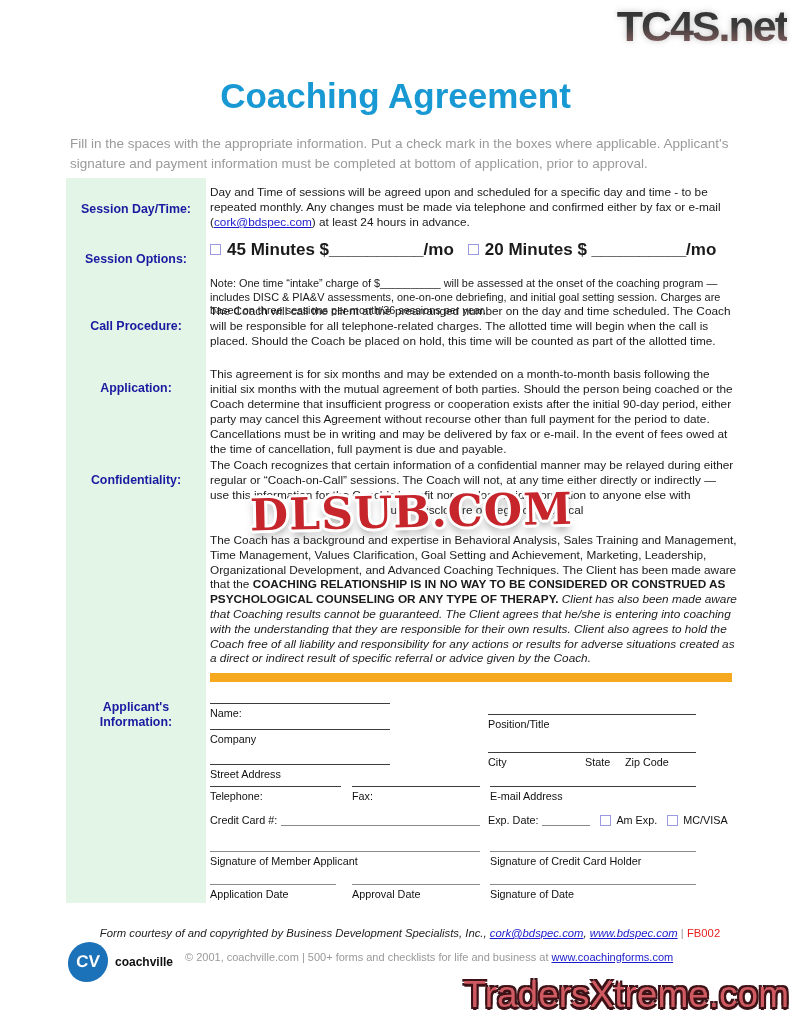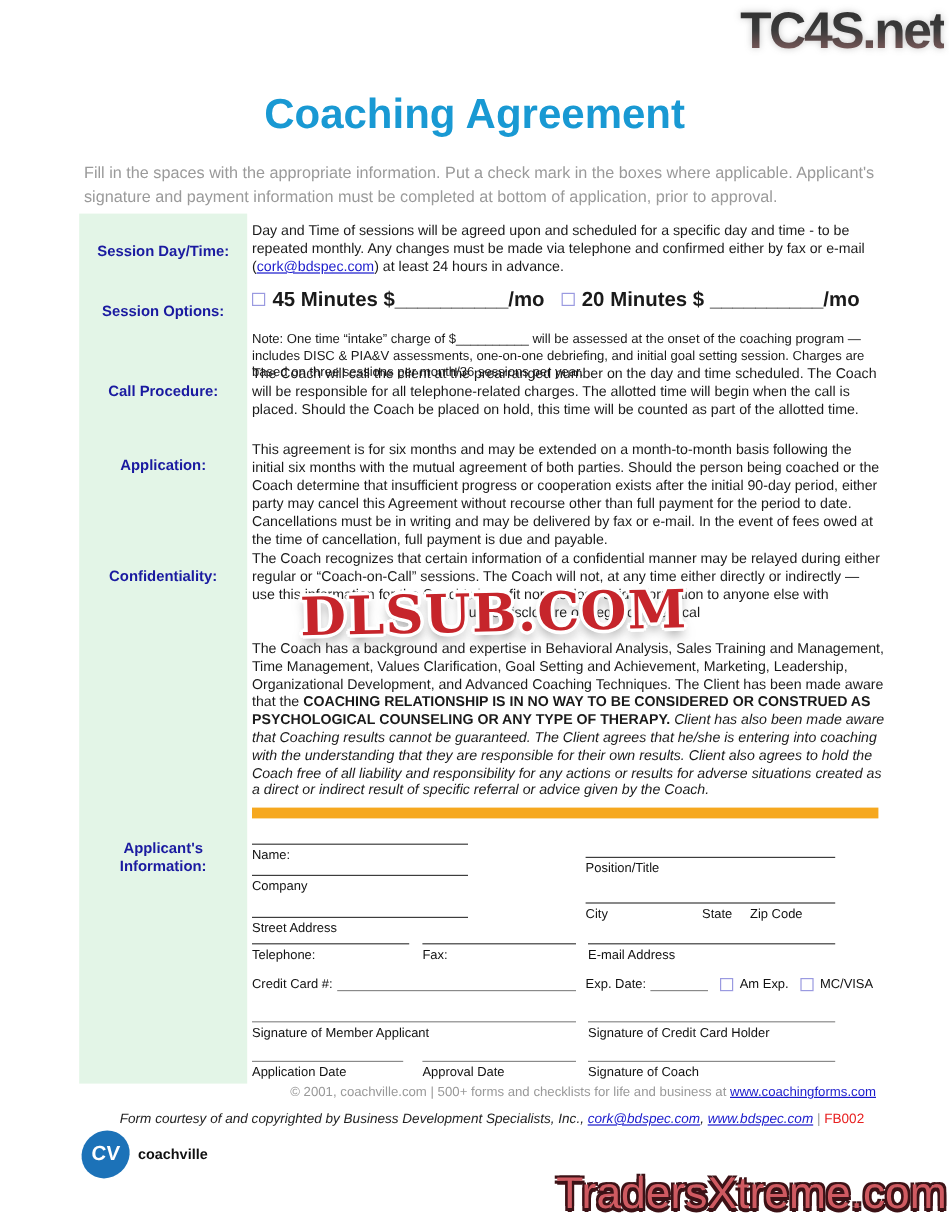--- a/index.html
+++ b/index.html
@@ -80,21 +80,21 @@
   
   .courtesy { position:absolute; top:927px; left:60px; width:700px; text-align:center;
               font-size:11.3px; font-style:italic; color:#222; }
   .courtesy .sep { color:#9a9a9a; font-style:normal; }
   .courtesy .code { color:#e82020; font-style:normal; }
   .cv-logo { position:absolute; left:68px; top:942px; display:flex; align-items:center; }
   .cv-circle { width:40px; height:40px; border-radius:50%; background:#1c72b8; color:#fff;
                font-weight:bold; font-size:17px; display:flex; align-items:center; justify-content:center;
                transform:skewX(-4deg); }
   .cv-name { font-size:12px; font-weight:bold; color:#101010; margin-left:7px; letter-spacing:0;text-align:right; }
-  .copyright { position:absolute; top:904px; left:185px; width:545px; text-align:right;
+  .copyright { position:absolute; top:951px; left:185px; width:545px; text-align:left;
                font-size:11px; color:#999; }
   .copyright .link { color:#1a1acc; }
 </style>
 </head>
 <body>
 
 <div id="page">
 
   <div class="tc4s">TC4S.net</div>
 
@@ -204,21 +204,21 @@
       <div class="fld gray" style="left:0; top:196px; width:126px;">
         <div class="line"></div>
         <div>Application Date</div>
       </div>
       <div class="fld gray" style="left:142px; top:196px; width:128px;">
         <div class="line"></div>
         <div>Approval Date</div>
       </div>
       <div class="fld gray" style="left:280px; top:196px; width:206px;">
         <div class="line"></div>
-        <div>Signature of Coach</div>
+        <div>Signature of Date</div>
       </div>
 
     </div>
   </div>
 
   <div class="dlsub">DLSUB.COM</div>
 
   <div class="courtesy"><span>Form courtesy of and copyrighted by Business Development Specialists, Inc., </span><span class="link">cork@bdspec.com</span><span>, </span><span class="link">www.bdspec.com</span><span class="sep"> | </span><span class="code">FB002</span></div>
 
   <div class="cv-logo">

